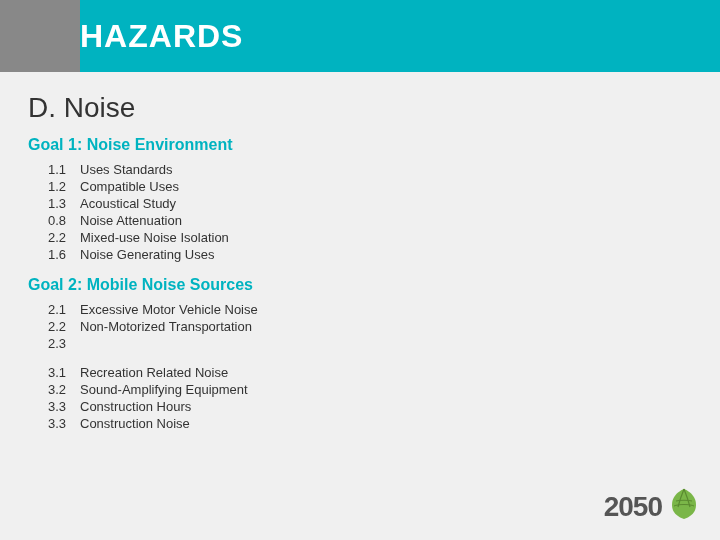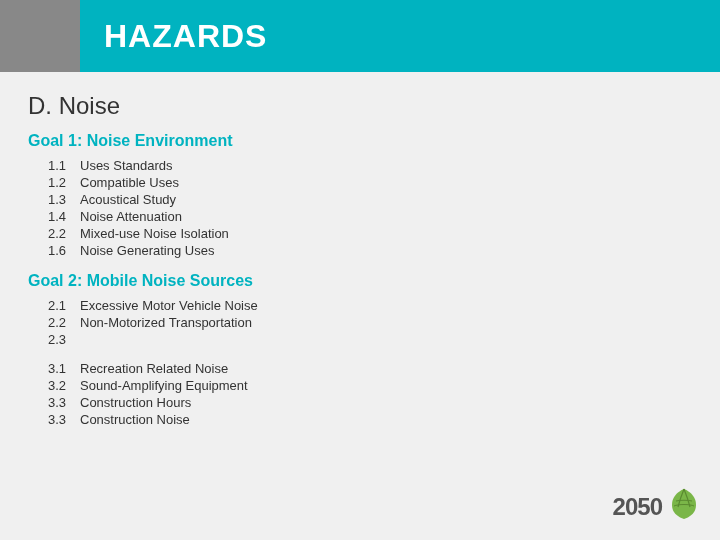--- a/index.html
+++ b/index.html
@@ -31,33 +31,32 @@
 
     .header-square {
       width: 80px;
       background: #888888;
       flex-shrink: 0;
     }
 
     .header-title-area {
       display: flex;
       align-items: center;
-      padding-left: 24px;
       flex: 1;
     }
 
     .header-title {
       font-size: 32px;
       font-weight: bold;
       color: #ffffff;
       letter-spacing: 1px;
     }
 
     .section-title {
-      font-size: 24px;
+      font-size: 28px;
       font-weight: normal;
       color: #333333;
       margin-bottom: 12px;
     }
 
     .goal-heading {
       font-size: 16px;
       font-weight: bold;
       color: #00b3c0;
       margin-bottom: 8px;
@@ -91,21 +90,21 @@
     .logo-area {
       position: absolute;
       bottom: 12px;
       right: 18px;
       display: flex;
       align-items: center;
       gap: 4px;
     }
 
     .logo-year {
-      font-size: 24px;
+      font-size: 28px;
       font-weight: bold;
       color: #555555;
       letter-spacing: -1px;
     }
 
     .logo-leaf {
       color: #7ab648;
       font-size: 28px;
     }
 
@@ -140,21 +139,21 @@
       </div>
       <div class="item-row">
         <span class="item-number">1.2</span>
         <span class="item-label">Compatible Uses</span>
       </div>
       <div class="item-row">
         <span class="item-number">1.3</span>
         <span class="item-label">Acoustical Study</span>
       </div>
       <div class="item-row">
-        <span class="item-number">1.4</span>
+        <span class="item-number">0.8</span>
         <span class="item-label">Noise Attenuation</span>
       </div>
       <div class="item-row">
         <span class="item-number">2.2</span>
         <span class="item-label">Mixed-use Noise Isolation</span>
       </div>
       <div class="item-row">
         <span class="item-number">1.6</span>
         <span class="item-label">Noise Generating Uses</span>
       </div>

